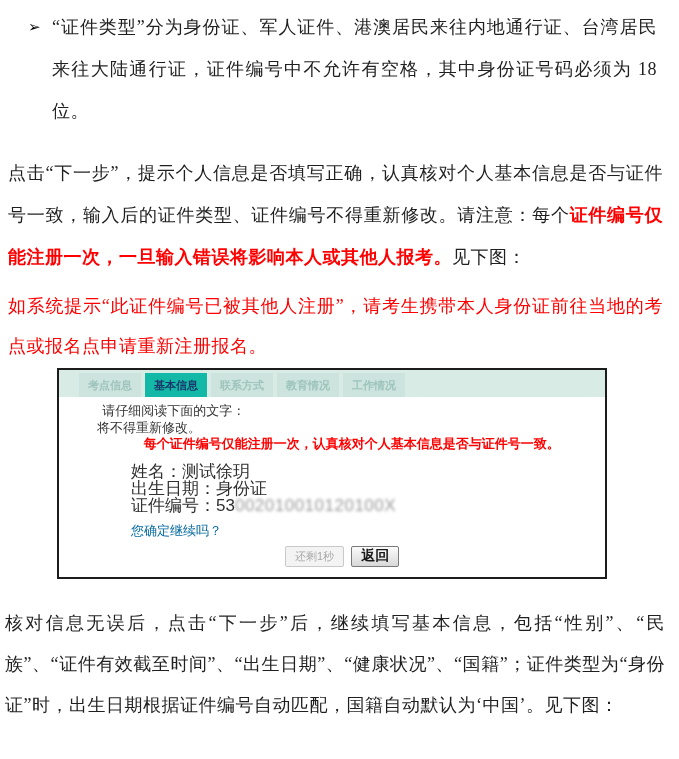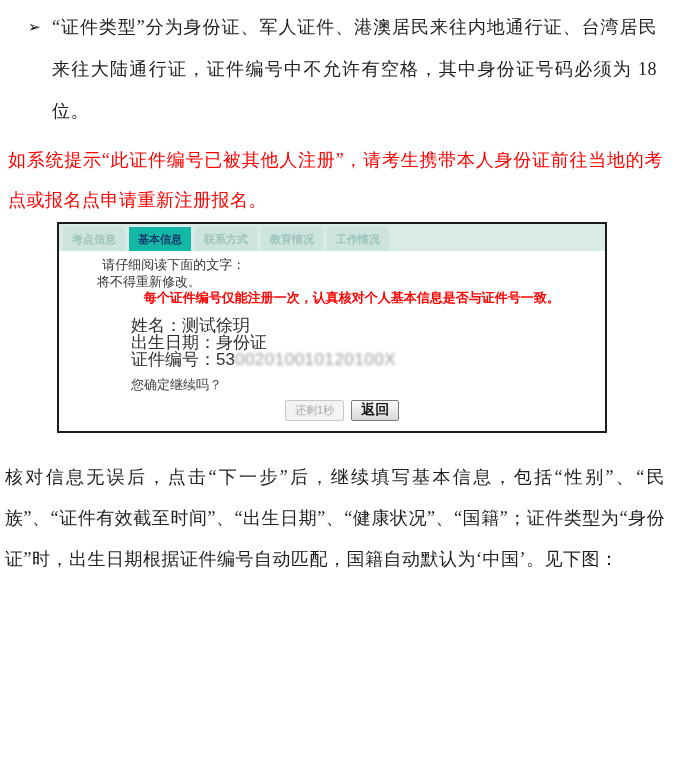--- a/index.html
+++ b/index.html
@@ -41,21 +41,21 @@
     height: 211px;
     border: 2px solid #1c1c1c;
     background: #ffffff;
     font-family: "Liberation Sans", "DejaVu Sans", sans-serif;
   }
   .tabbar {
     height: 27px;
     background: #d8ebe5;
     display: flex;
     align-items: flex-end;
-    padding-left: 4px;
+    padding-left: 20px;
   }
   .tab {
     font-size: 11px;
     font-weight: bold;
     padding: 5px 9px 4px 9px;
     margin-right: 4px;
     color: #9dc5bc;
     background: #cde3dd;
     white-space: nowrap;
     cursor: default;
@@ -87,21 +87,21 @@
   }
   .masked {
     color: #9a9a9a;
     filter: blur(1.4px);
     letter-spacing: 0.5px;
   }
   .confirm {
     margin-left: 34px;
     font-family: "Liberation Serif", "DejaVu Serif", serif;
     font-size: 13px;
-    color: #404040;
+    color: #0369a1;
     margin-bottom: 6px;
   }
   .btnrow {
     margin-left: 188px;
     display: flex;
     gap: 7px;
     align-items: center;
   }
   .btn {
     height: 21px;
@@ -127,20 +127,23 @@
 </head>
 <body>
 
 <div class="page">
 
   <div class="para p1">
     <span class="bullet">➢</span>
     <span>“证件类型”分为身份证、军人证件、港澳居民来往内地通行证、台湾居民来往大陆通行证，证件编号中不允许有空格，其中身份证号码必须为 18 位。</span>
   </div>
 
+  <p class="para p2">
+    <span>点击“下一步”，提示个人信息是否填写正确，认真核对个人基本信息是否与证件号一致，输入后的证件类型、证件编号不得重新修改。请注意：每个</span><span class="red-bold">证件编号仅能注册一次，一旦输入错误将影响本人或其他人报考。</span><span>见下图：</span>
+  </p>
 
   <p class="para p3">如系统提示“此证件编号已被其他人注册”，请考生携带本人身份证前往当地的考点或报名点申请重新注册报名。</p>
 
   <div class="shot">
     <div class="tabbar">
       <div class="tab">考点信息</div>
       <div class="tab active">基本信息</div>
       <div class="tab">联系方式</div>
       <div class="tab">教育情况</div>
       <div class="tab">工作情况</div>

